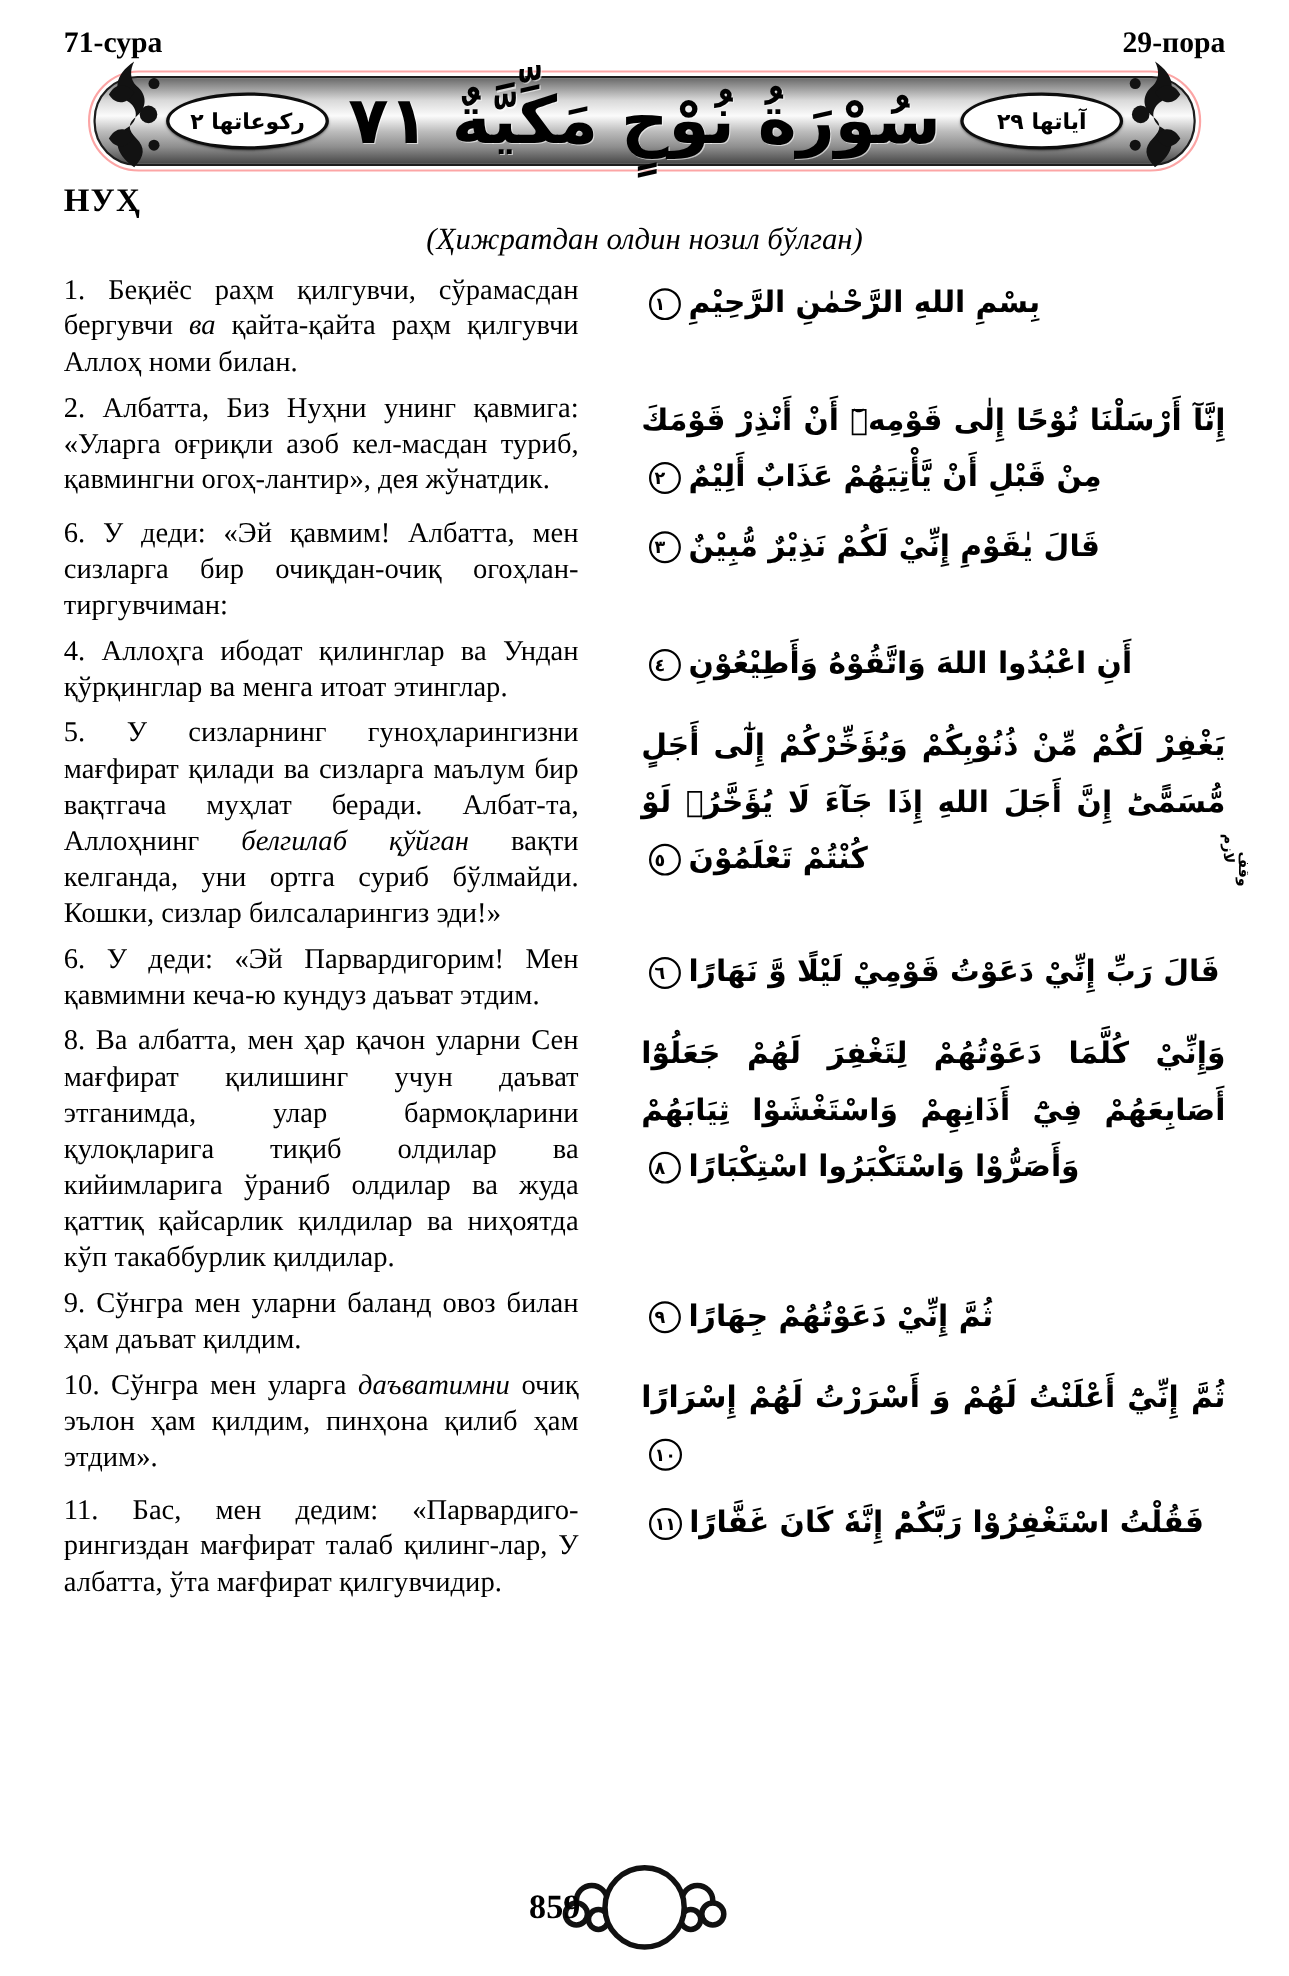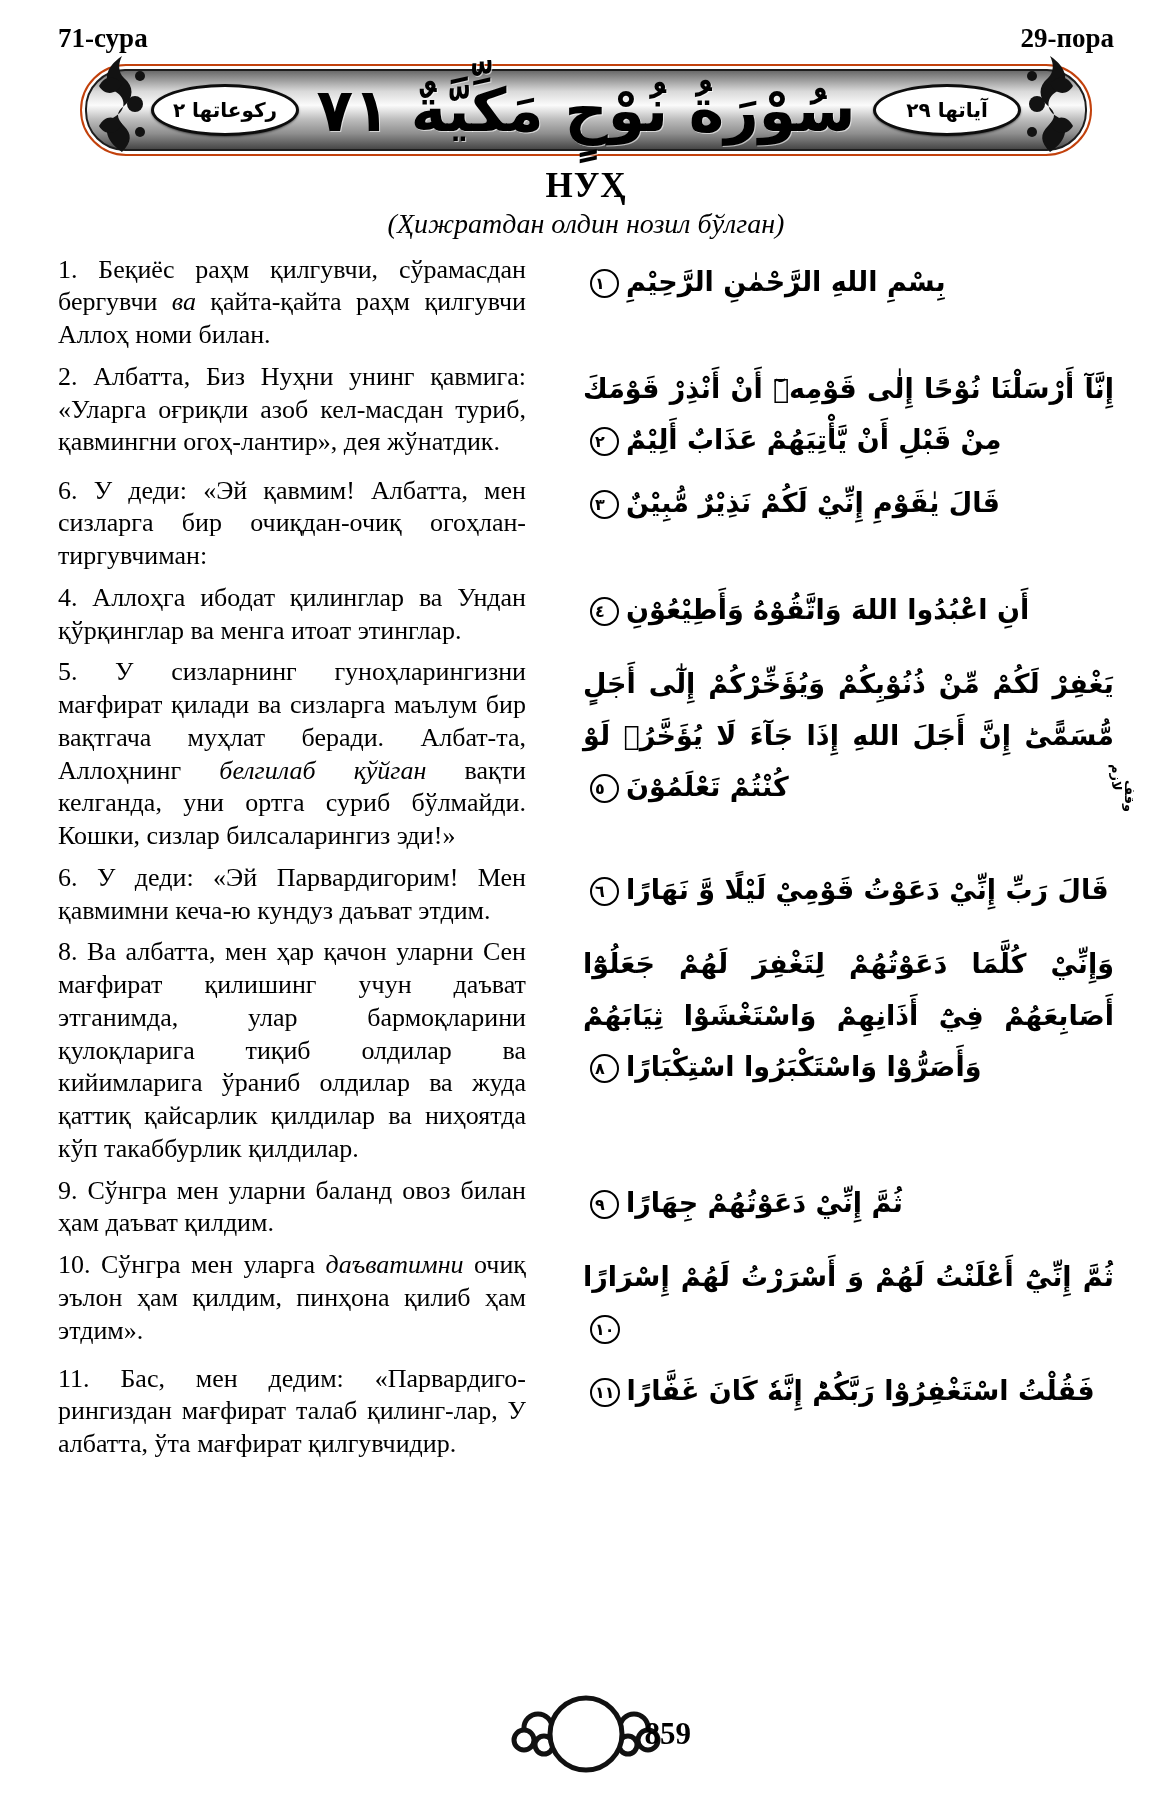--- a/index.html
+++ b/index.html
@@ -11,21 +11,21 @@
   .page{
     box-sizing:border-box;width:1172px;height:1796px;
     padding:24px 58px 14px 58px;
     display:flex;flex-direction:column;
   }
   
   .top-row{display:flex;justify-content:space-between;font-weight:bold;font-size:27px;line-height:1.1;gap:44px;}
   
   .banner-frame{
     margin:10px 22px 0 22px;
-    border:2px solid #c2410c;border-radius:46px;background:#fff;
+    border:2px solid #fca5a5;border-radius:46px;background:#fff;
     padding:3px;
   }
   .banner{
     position:relative;height:78px;border-radius:40px;
     border:2px solid #1d1d1d;
     background:linear-gradient(180deg,#6a6a6a 0%,#d9d9d9 26%,#fbfbfb 44%,#bdbdbd 62%,#8f8f8f 80%,#474747 100%);
     display:flex;align-items:center;justify-content:space-between;
     padding:0 6px;overflow:visible;
   }
   .orn{flex:0 0 auto;width:54px;height:100px;margin:-11px 2px 0 2px;}
@@ -40,21 +40,21 @@
     font-family:"DejaVu Sans",sans-serif;font-weight:bold;font-size:20px;
     direction:rtl;padding:0 10px;box-sizing:border-box;
   }
   .calligraphy{
     flex:1;text-align:center;direction:rtl;
     font-family:"DejaVu Sans",sans-serif;font-weight:bold;font-size:60px;
     line-height:78px;letter-spacing:-1px;
     text-shadow:1px 1px 0 rgba(255,255,255,.6);
   }
   
-  .surah-title{text-align:center;font-size:35px;font-weight:bold;margin-top:10px;letter-spacing:1px;}
+  .surah-title{text-align:left;font-size:30px;font-weight:bold;margin-top:10px;letter-spacing:1px;}
   .surah-subtitle{text-align:center;font-size:28px;font-style:italic;margin:2px 0 14px 0;}
   
   .verses{flex:0 0 auto;}
   .verse-row{display:flex;gap:57px;margin-bottom:9px;align-items:flex-start;}
   .tr-cell{
     flex:0 0 468px;max-width:468px;
     font-size:26px;line-height:1.26;text-align:justify;
   }
   .ar-cell{
     flex:1;position:relative;direction:rtl;
@@ -72,21 +72,21 @@
   .waqf-note{
     position:absolute;right:-22px;top:106px;
     writing-mode:vertical-rl;
     font-size:13px;font-weight:bold;line-height:1;
     font-family:"DejaVu Sans",sans-serif;
   }
   
   .footer{margin-top:auto;display:flex;justify-content:center;padding-bottom:4px;}
   .cloud-badge{position:relative;width:210px;height:90px;}
   .cloud-badge .num{
-    position:absolute;left:0;right:0;top:28px;text-align:right;
+    position:absolute;left:0;right:0;top:28px;text-align:left;
     font-size:31px;font-weight:bold;
   }
 </style>
 </head>
 <body>
 
 <div class="page">
 
   <div class="top-row">
     <span>71-сура</span>

